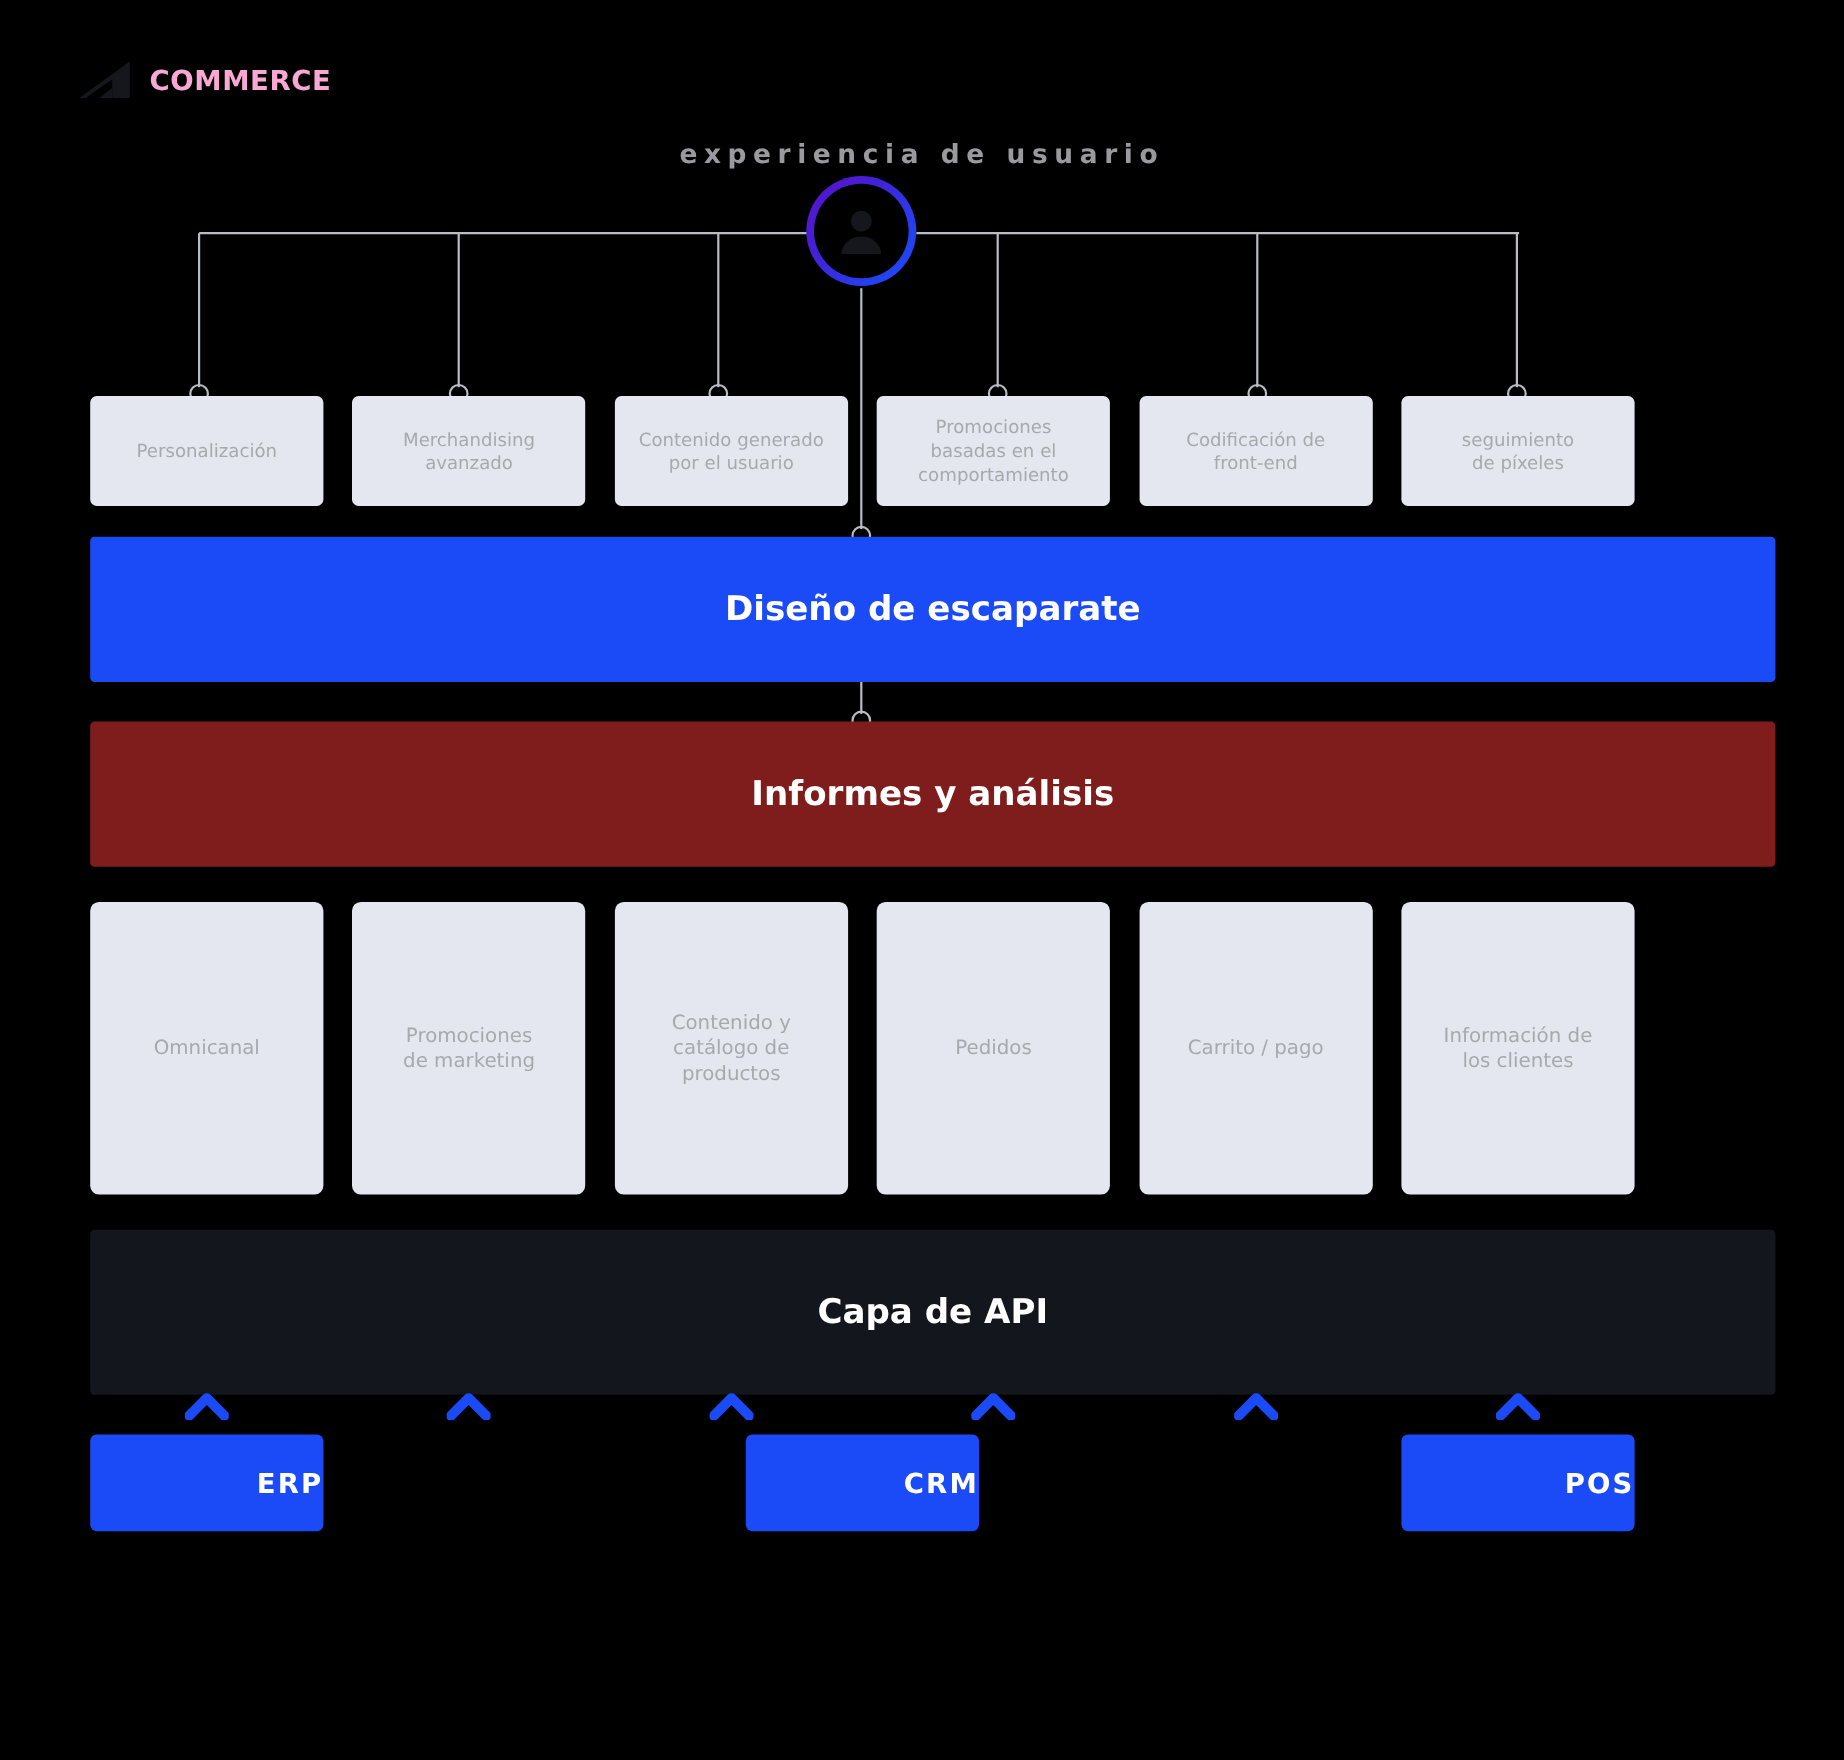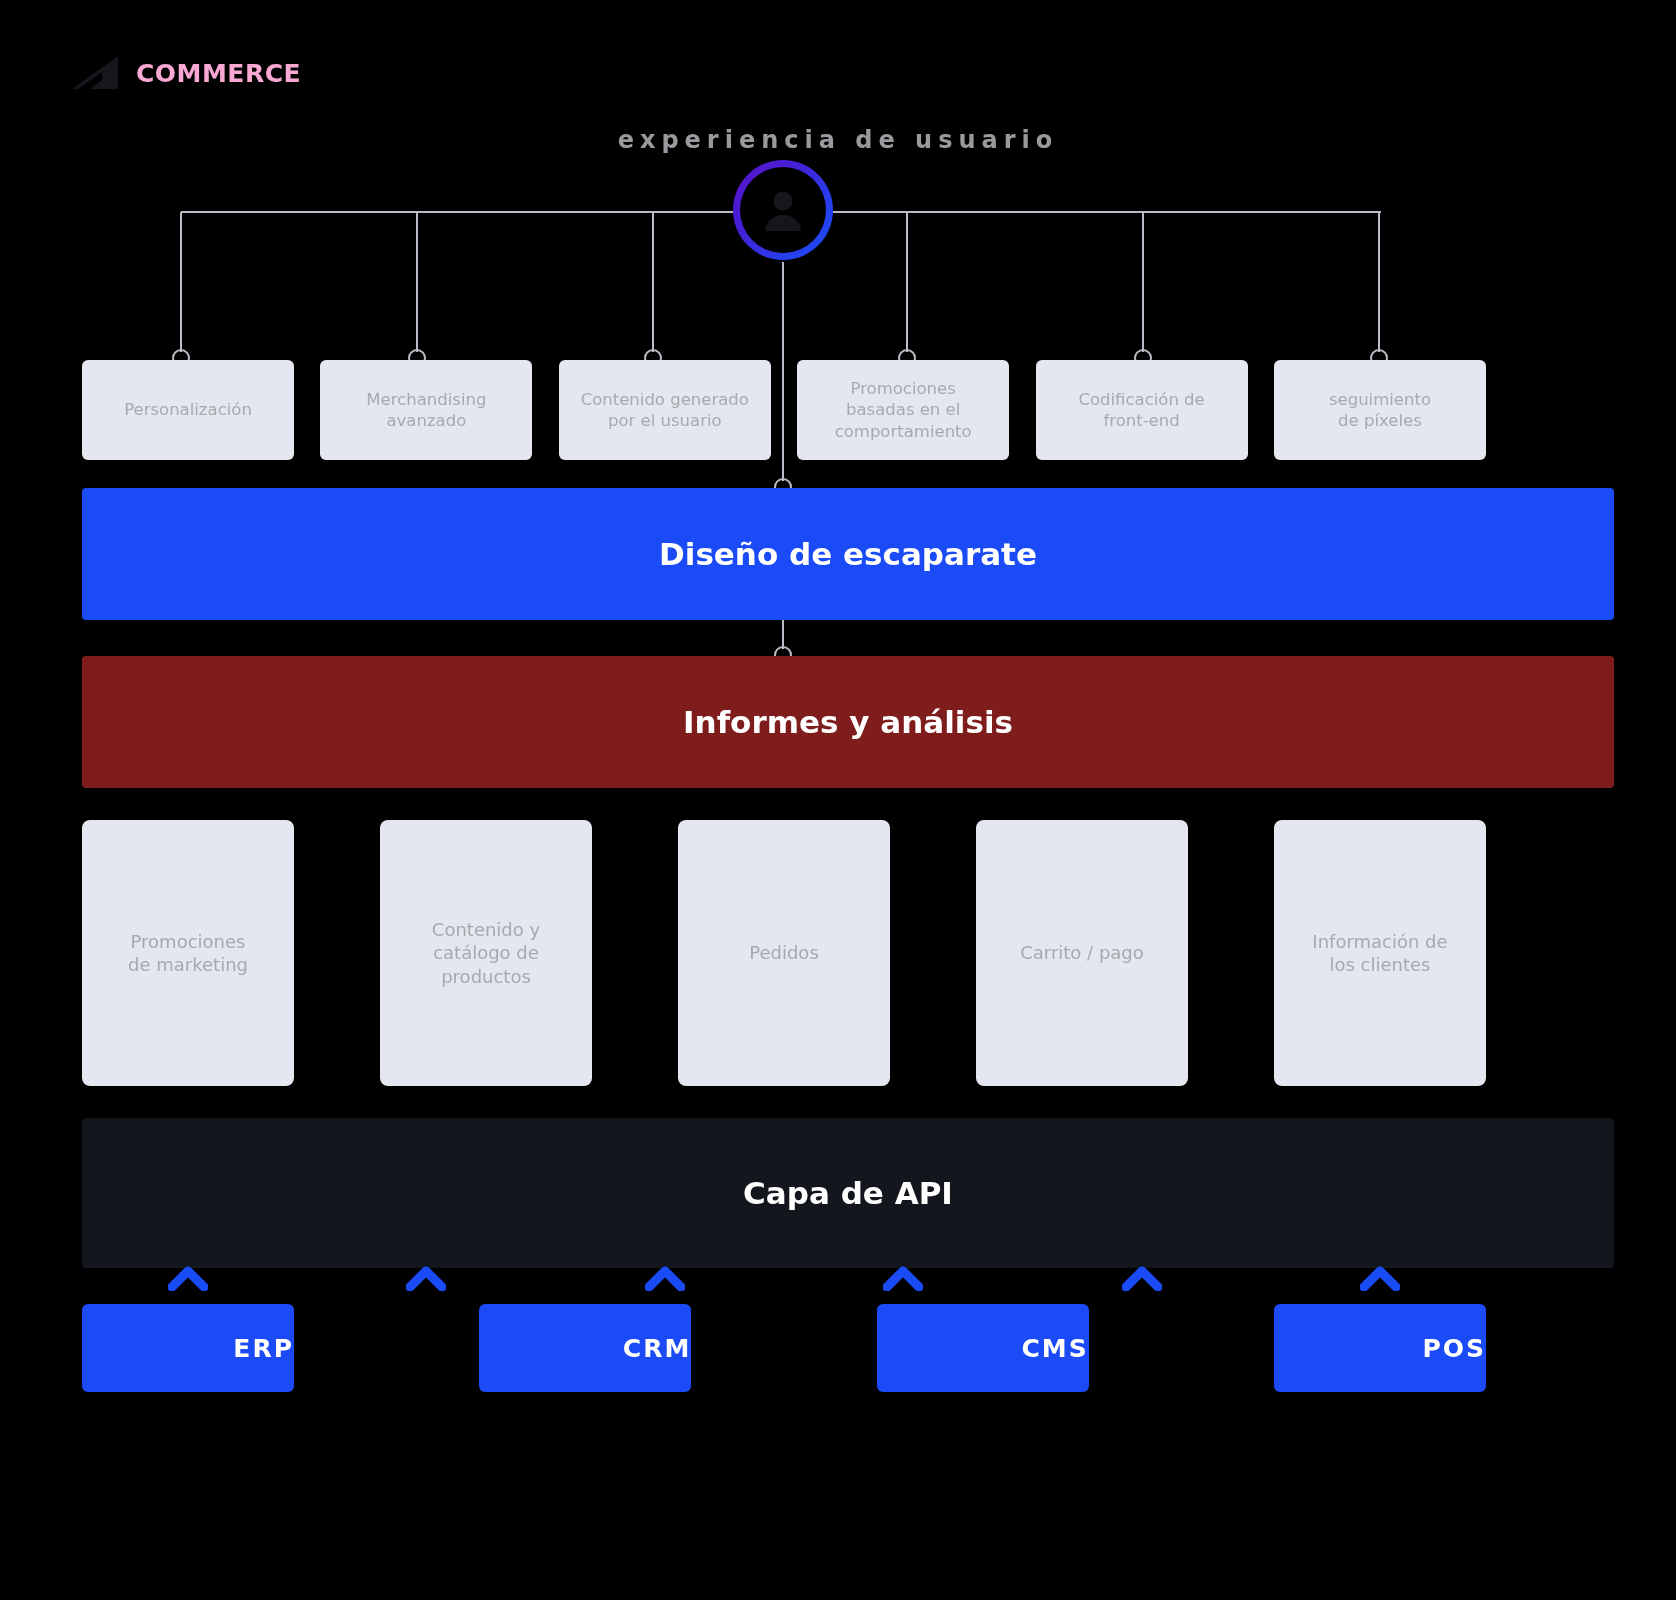--- a/index.html
+++ b/index.html
@@ -261,20 +261,23 @@
   <div class="band band-store">
     <span>Diseño de escaparate</span>
   </div>
 
   <div class="band band-reports">
     <span>Informes y análisis</span>
   </div>
 
   <div class="row row-mid">
     <div class="box-mid">
+      <span class="label">Omnicanal</span>
+    </div>
+    <div class="box-mid">
       <span class="label">Promociones<br>de marketing</span>
     </div>
     <div class="box-mid">
       <span class="label">Contenido y<br>catálogo de<br>productos</span>
     </div>
     <div class="box-mid">
       <span class="label">Pedidos</span>
     </div>
     <div class="box-mid">
       <span class="label">Carrito / pago</span>
@@ -322,20 +325,17 @@
   </div>
 
   <div class="row row-bottom">
     <div class="box-btn">
       <span class="label">ERP</span>
     </div>
     <div class="box-btn">
       <span class="label">CRM</span>
     </div>
     <div class="box-btn">
-      <span class="label">CMS</span>
-    </div>
-    <div class="box-btn">
       <span class="label">POS</span>
     </div>
   </div>
 
 </div>
 
 </body></html>

